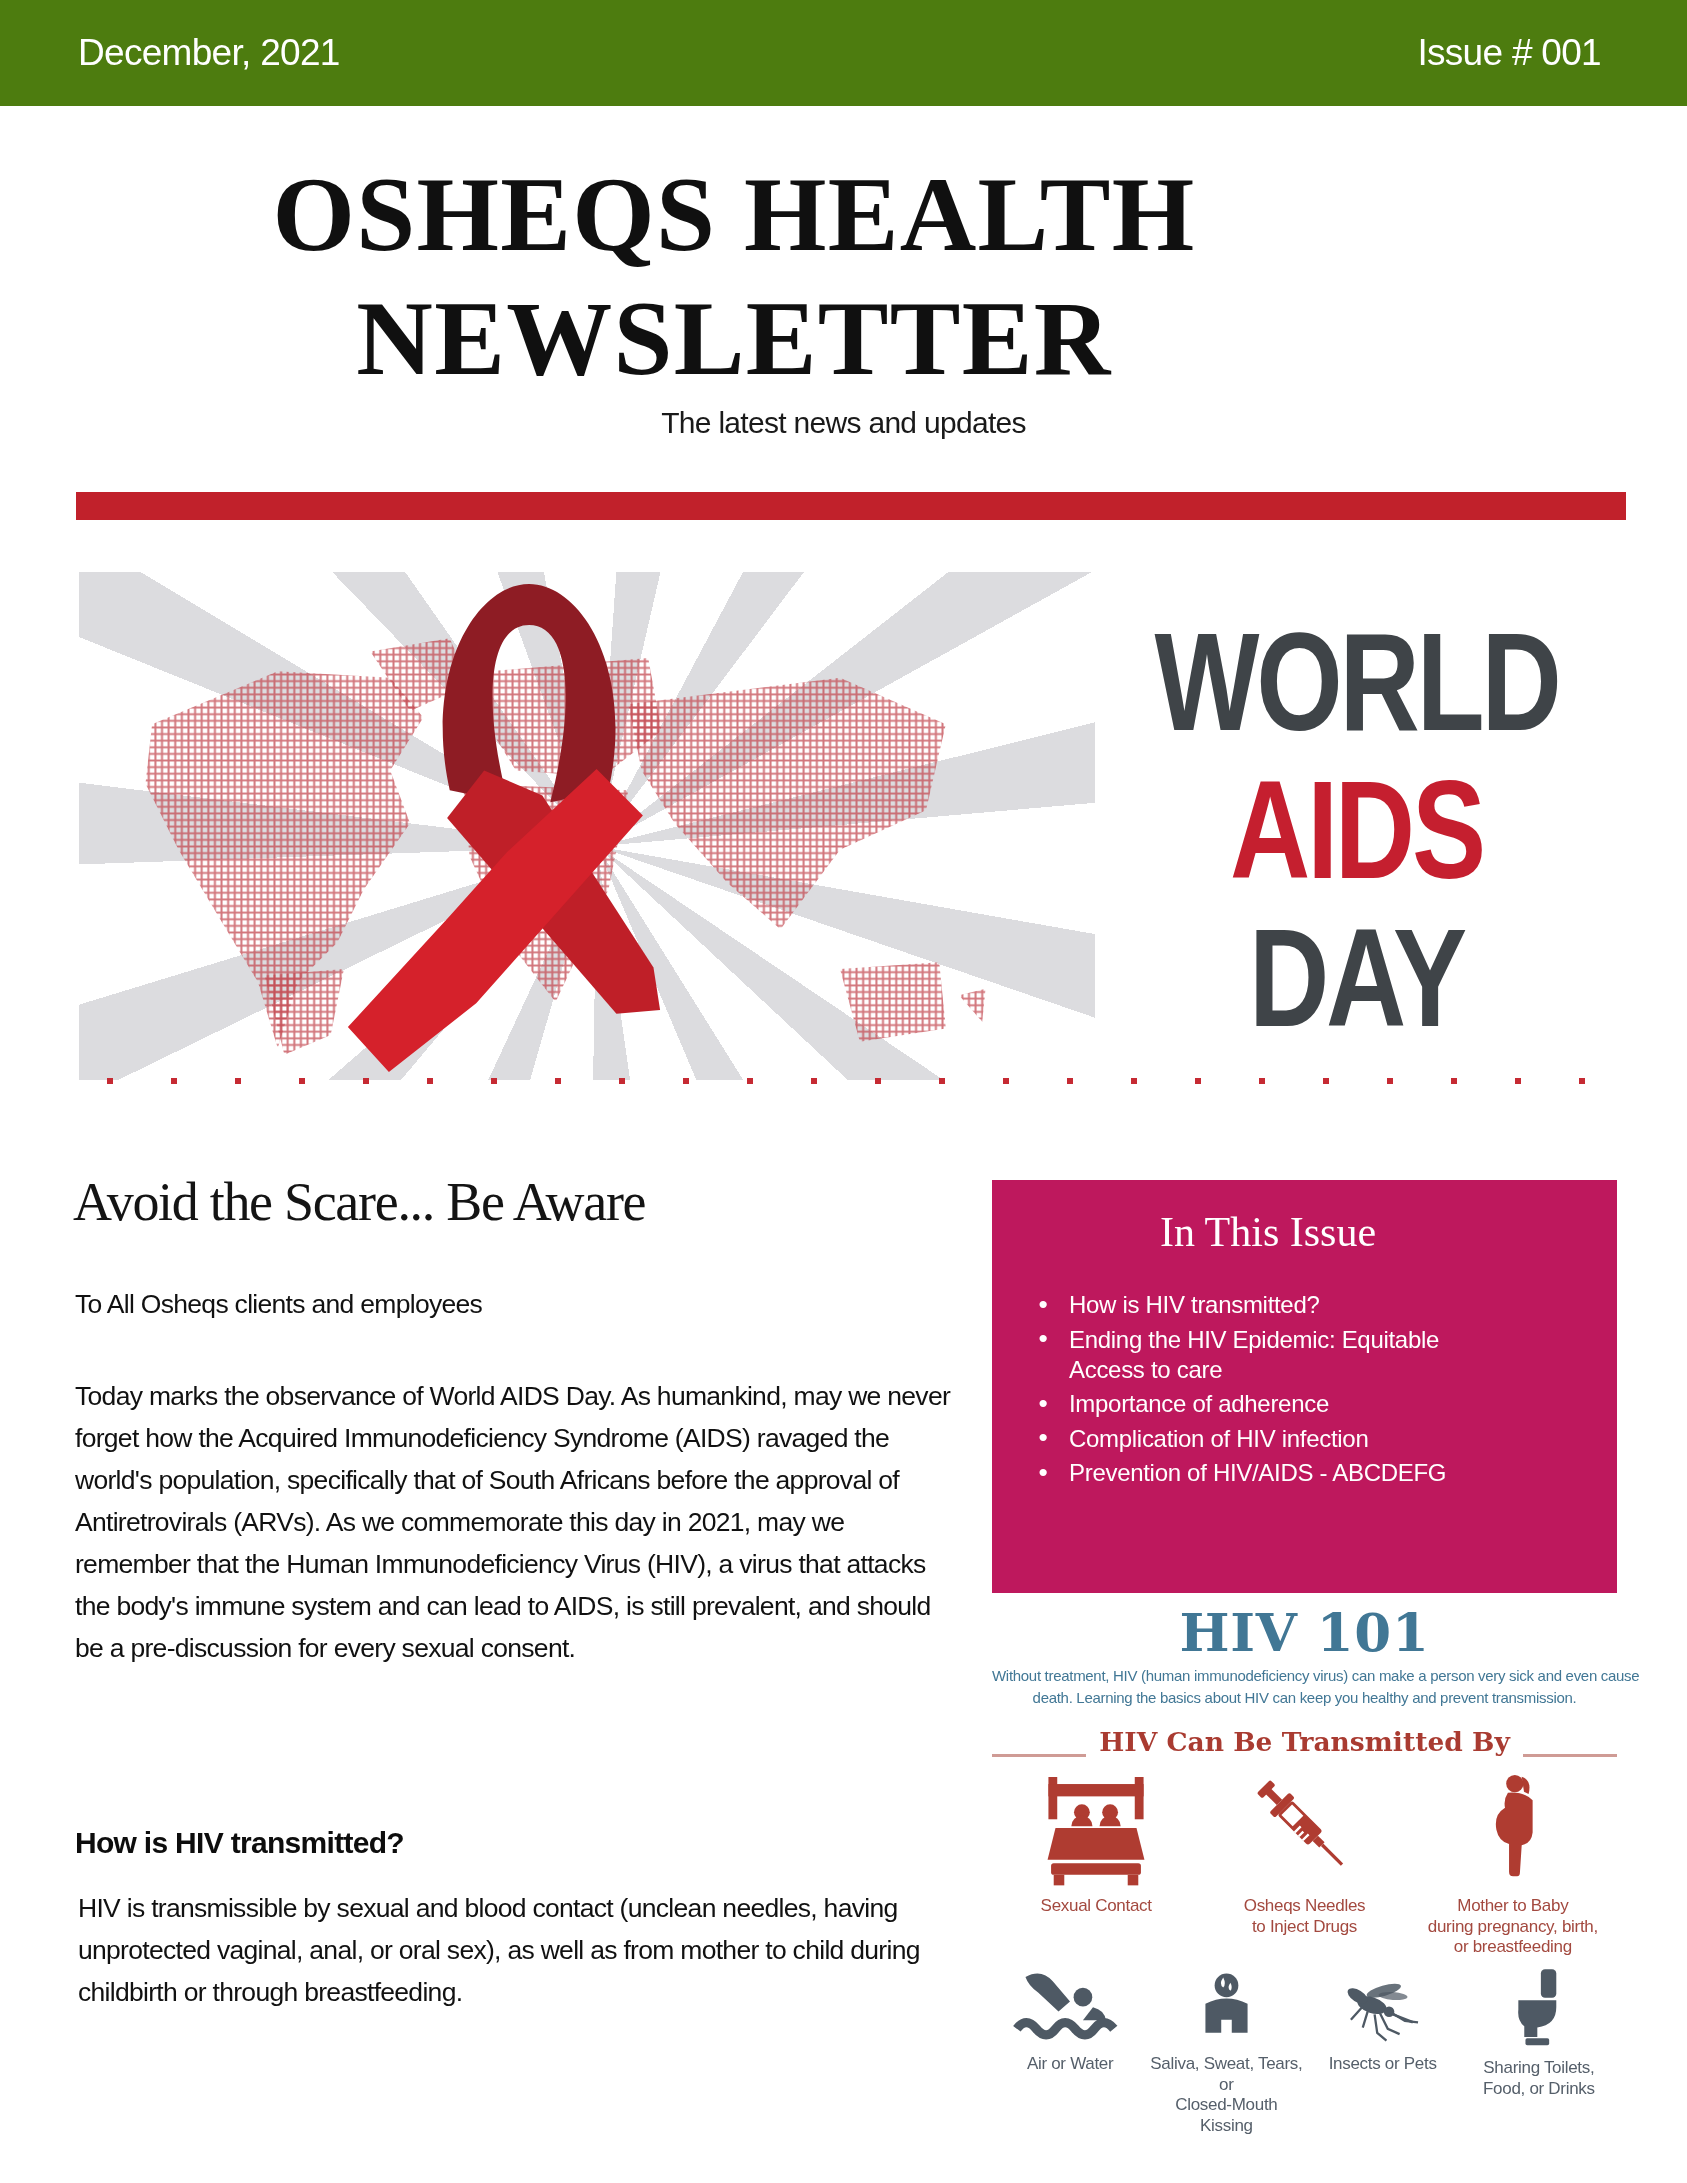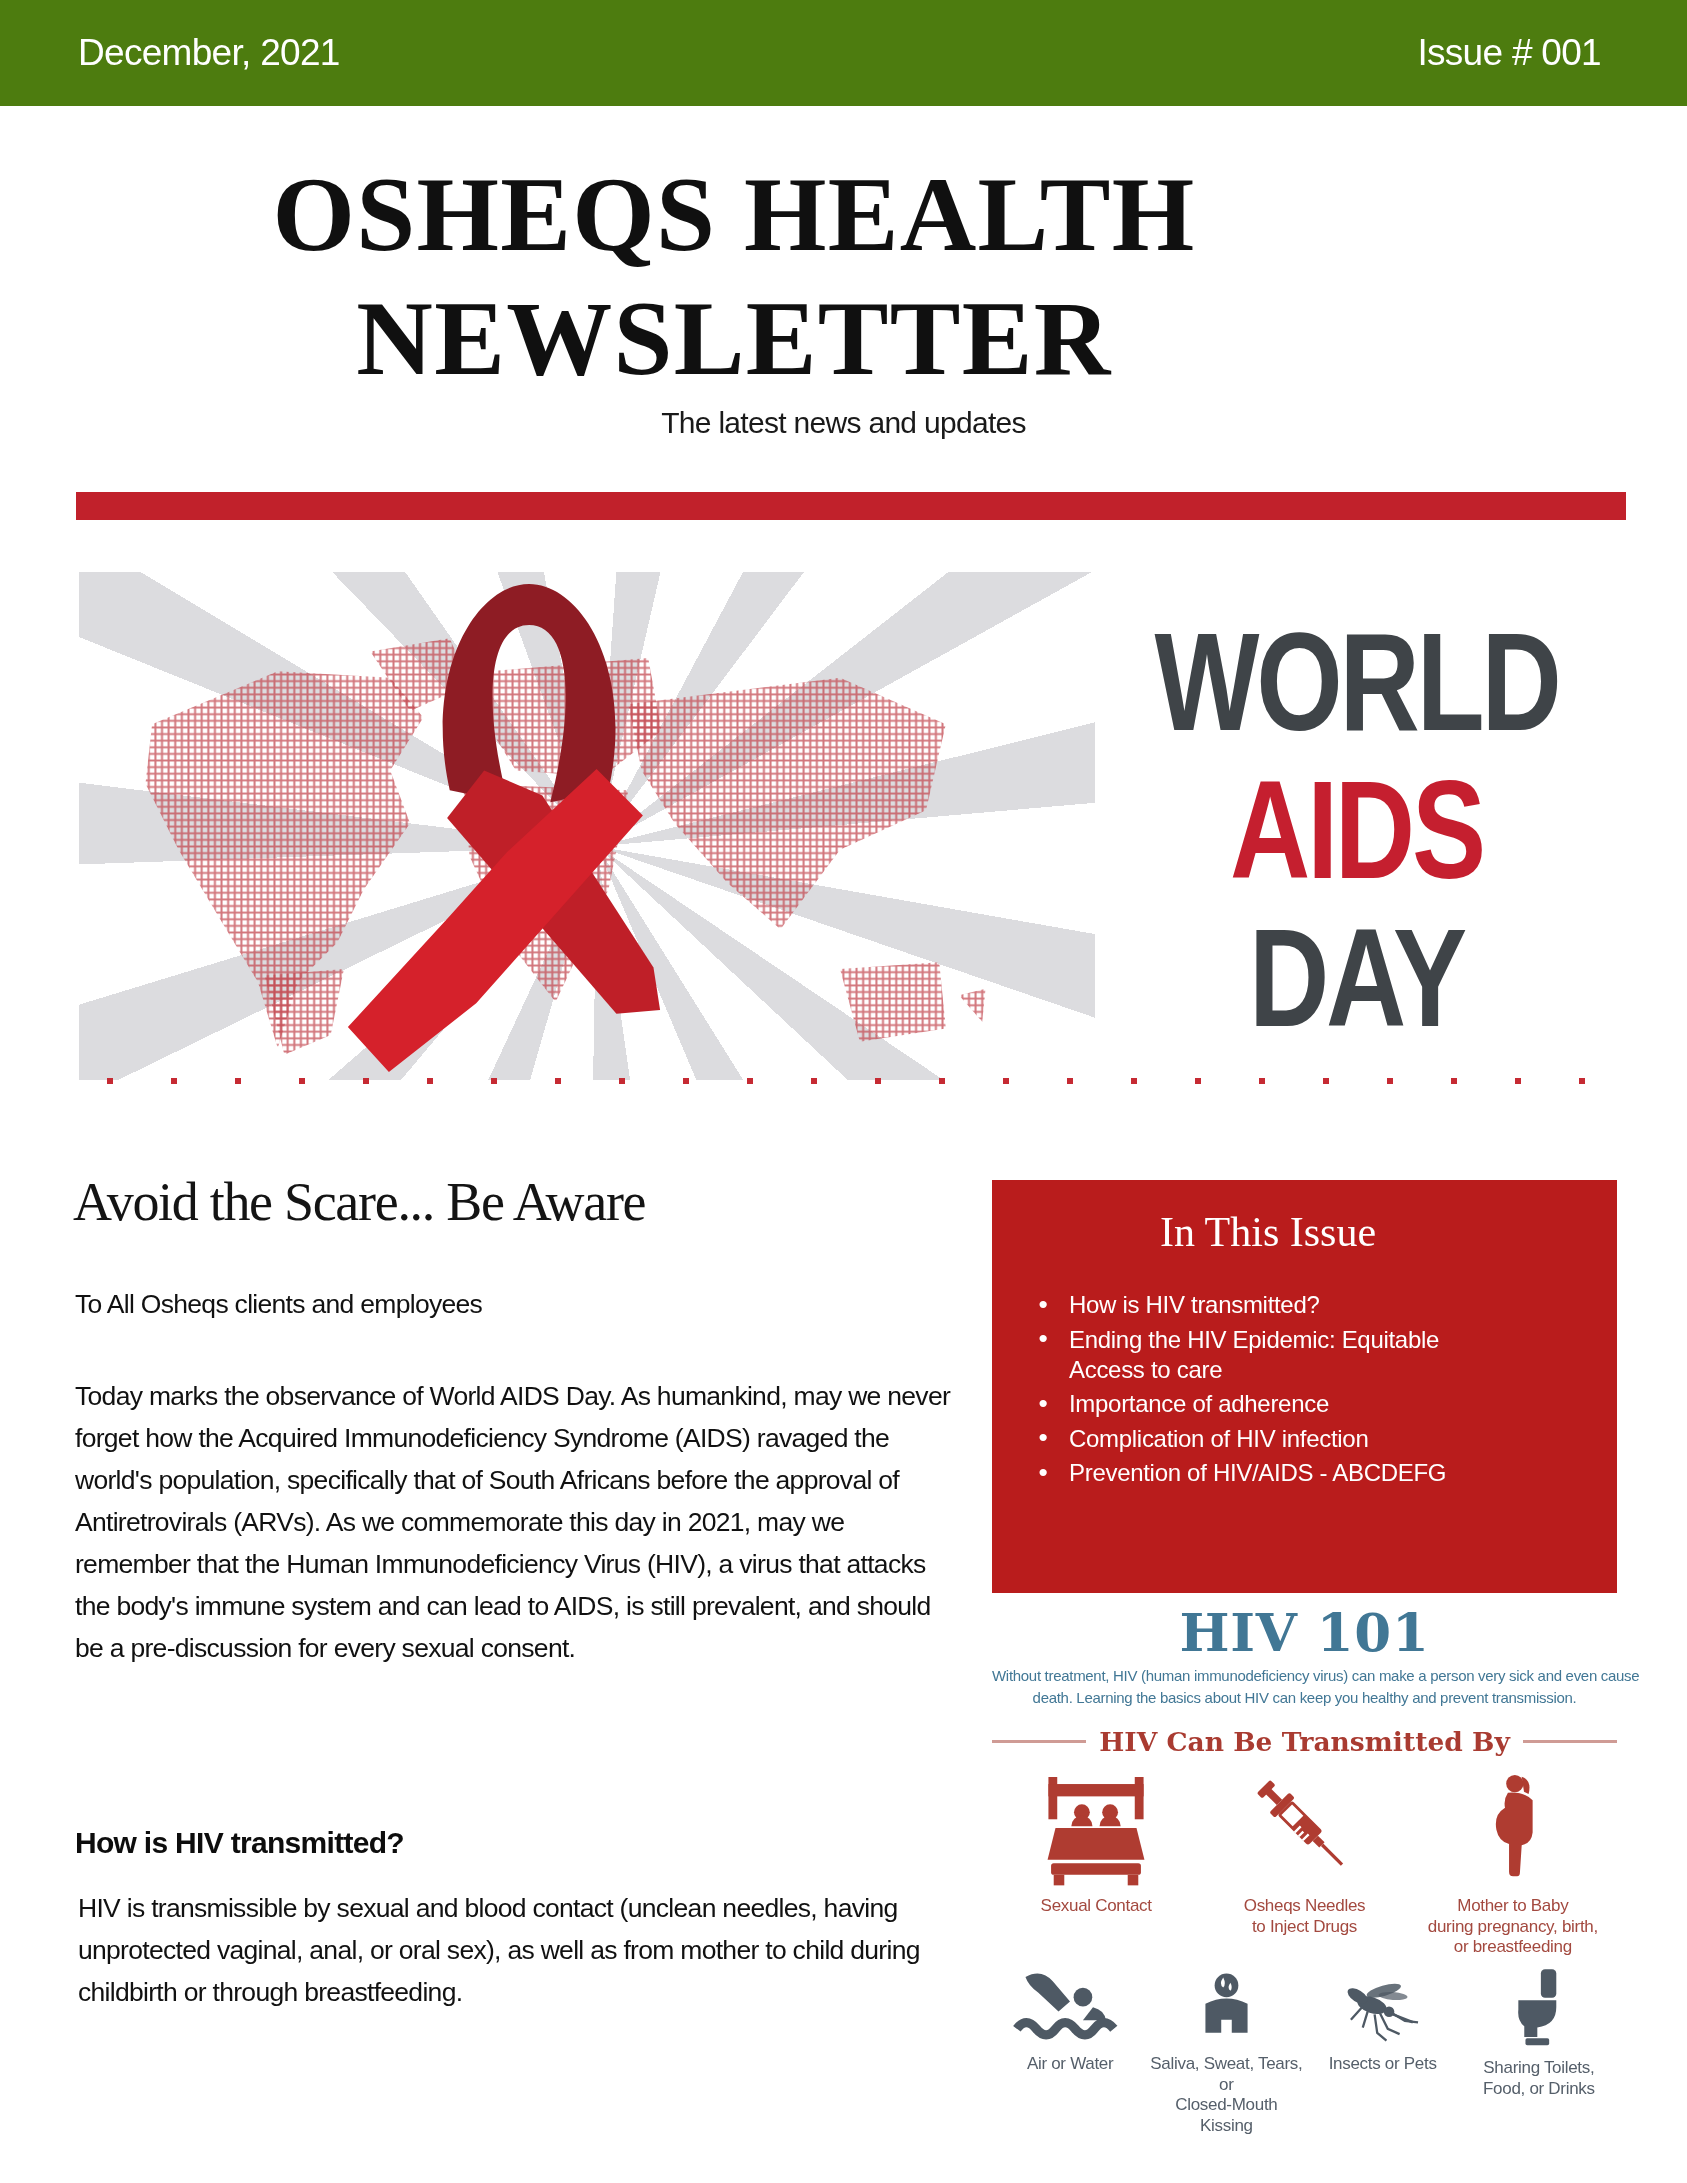--- a/index.html
+++ b/index.html
@@ -35,35 +35,35 @@
         font-family:"Liberation Serif",serif;font-size:54px;letter-spacing:-1.3px;color:#141414;}
   .salutation{position:absolute;left:75px;top:1289px;width:887px;font-size:26.5px;color:#111;letter-spacing:-0.7px;}
   .body-text{position:absolute;left:75px;top:1375px;width:883px;font-size:26.5px;line-height:42px;
         color:#111;letter-spacing:-0.7px;}
   .sub-heading{position:absolute;left:75px;top:1826px;width:887px;font-size:30px;font-weight:700;
         color:#0d0d0d;letter-spacing:-0.7px;}
   .body-text2{position:absolute;left:78px;top:1887px;width:853px;font-size:26.5px;line-height:42px;
         color:#111;letter-spacing:-0.7px;}
 
   
-  .issue-box{position:absolute;left:992px;top:1180px;width:625px;height:413px;background:#b91c1c;color:#fff;}
+  .issue-box{position:absolute;left:992px;top:1180px;width:625px;height:413px;background:#be185d;color:#fff;}
   .issue-title{margin:28px 159px 0 86px;text-align:center;
         font-family:"Liberation Serif",serif;font-size:42px;color:#ffffff;}
   .issue-list{margin:34px 0 0 40px;padding:0;list-style:none;width:483px;}
   .issue-list li{position:relative;padding-left:37px;margin-bottom:4.6px;font-size:24px;line-height:30px;
         letter-spacing:-0.3px;max-width:430px;}
   .issue-list li::before{content:"\2022";position:absolute;left:6.6px;top:-1.3px;font-size:26.5px;}
 
   
   .ig{position:absolute;left:992px;top:1601px;width:625px;}
   .ig-title{text-align:center;font-family:"DejaVu Serif",serif;font-weight:700;font-size:53px;
         color:#417795;letter-spacing:0.7px;}
   .ig-intro{margin-top:2px;text-align:center;font-size:15px;line-height:22px;color:#417795;
         letter-spacing:-0.3px;white-space:nowrap;}
-  .ig-heading{display:flex;align-items:center;gap:13.2px;margin-top:17px;
+  .ig-heading{display:flex;align-items:flex-end;gap:13.2px;margin-top:17px;
         font-family:"DejaVu Serif",serif;font-weight:700;font-size:26.5px;color:#a93b31;white-space:nowrap;}
   .ig-heading::before,.ig-heading::after{content:"";flex:1;height:2.6px;background:#cf9b95;}
   .ig-heading.gray{color:#47525e;margin-top:13.2px;}
   .ig-heading.gray::before,.ig-heading.gray::after{background:#a9aeb4;}
   .ig-heading .not{color:#b03a33;border-bottom:4.6px solid #b03a33;padding-bottom:1.3px;}
   .ig-row{display:flex;margin-top:9.3px;}
   .ig-row .cell{flex:1;display:flex;flex-direction:column;align-items:center;}
   .icon{color:#af3c31;}
   .icon.gray{color:#4e5964;}
   .ig-label{margin-top:8px;text-align:center;font-size:17px;line-height:20.5px;color:#a3493f;

